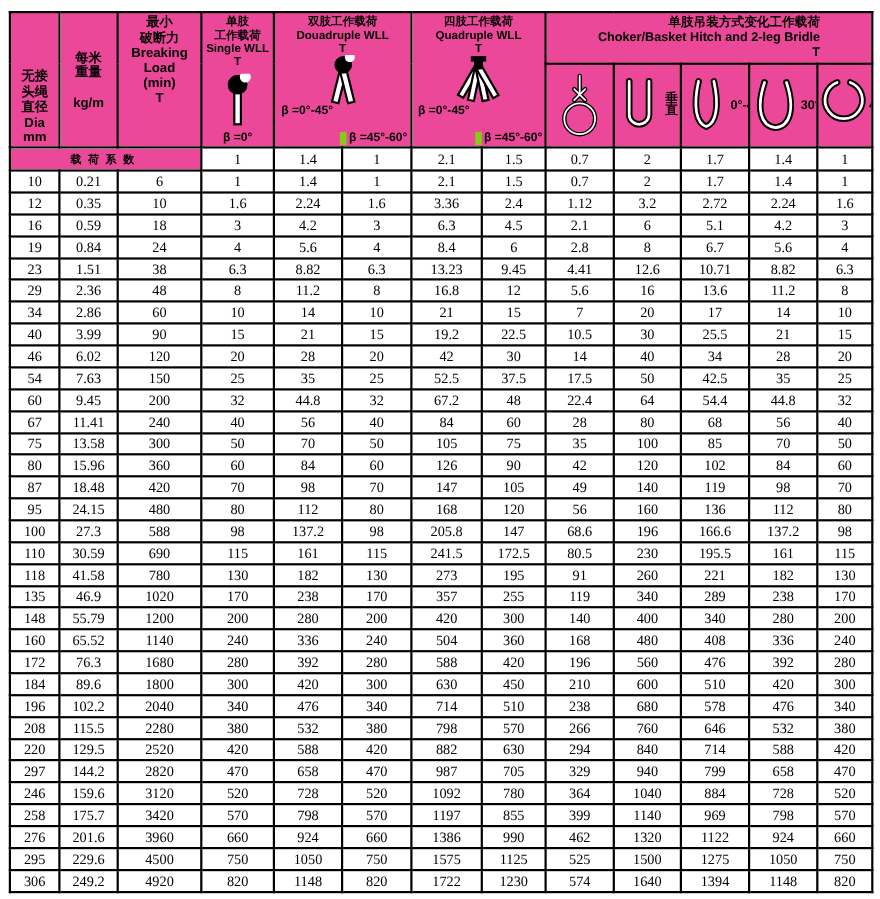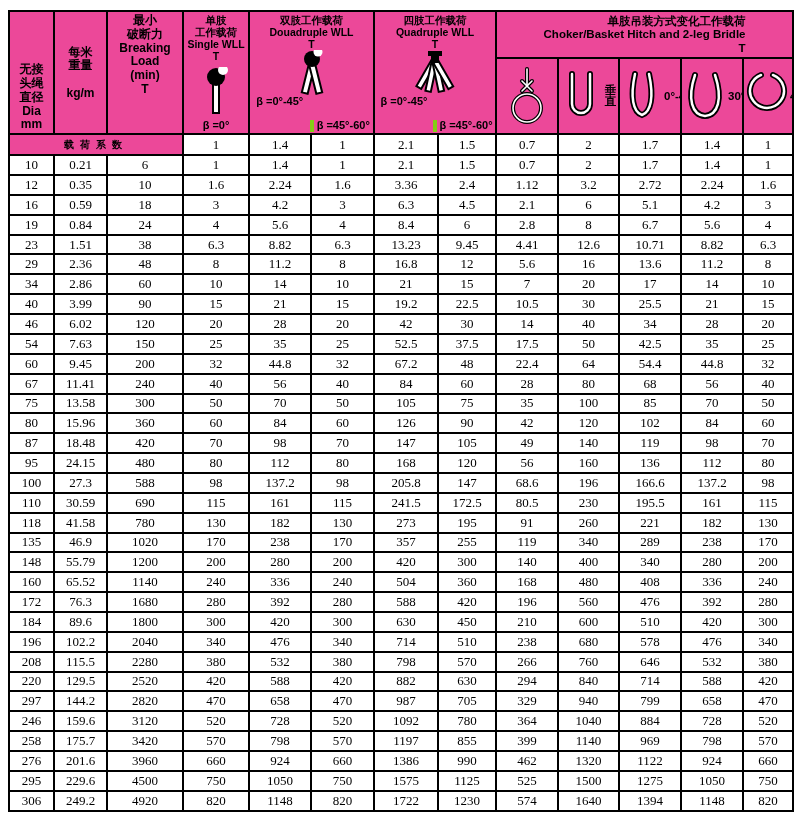--- a/index.html
+++ b/index.html
@@ -10,21 +10,21 @@
         overflow:hidden;}
   
   thead th{font-family:"Liberation Sans", sans-serif;font-weight:bold;background:#ec4899;}
   .hcell{display:flex;flex-direction:column;justify-content:space-between;align-items:center;
          height:100%;box-sizing:border-box;padding:2px 0 1px 0;}
   .htext{white-space:pre-line;font-size:12px;line-height:1.15;}
   .htext-sm{white-space:pre-line;font-size:10.5px;line-height:1.15;}
   .beta{font-size:11px;line-height:1;padding-bottom:1px;text-align:center;}
   .beta-row{display:flex;width:100%;align-self:stretch;}
   .beta-row .beta{flex:1;}
-  .beta-row .beta + .beta{border-left:4px solid #84cc16;margin-top:24px;}
+  .beta-row .beta + .beta{border-left:6px solid #84cc16;margin-top:24px;}
   .group-title{white-space:pre-line;font-size:11.5px;line-height:1.2;text-align:right;}
   .icon-cell{height:100%;display:flex;flex-direction:row;justify-content:space-between;
              align-items:center;box-sizing:border-box;padding:3px 0 2px 0;}
   .hitch-label{font-size:11.5px;line-height:1;padding-bottom:1px;}
   
   .factor-label{font-family:"Liberation Sans", sans-serif;font-weight:bold;font-size:10px;letter-spacing:6px;}
   tbody td, .factor-val{font-size:13px;font-family:"Liberation Serif", serif;}
   svg{display:block;}
 </style>
 </head>

